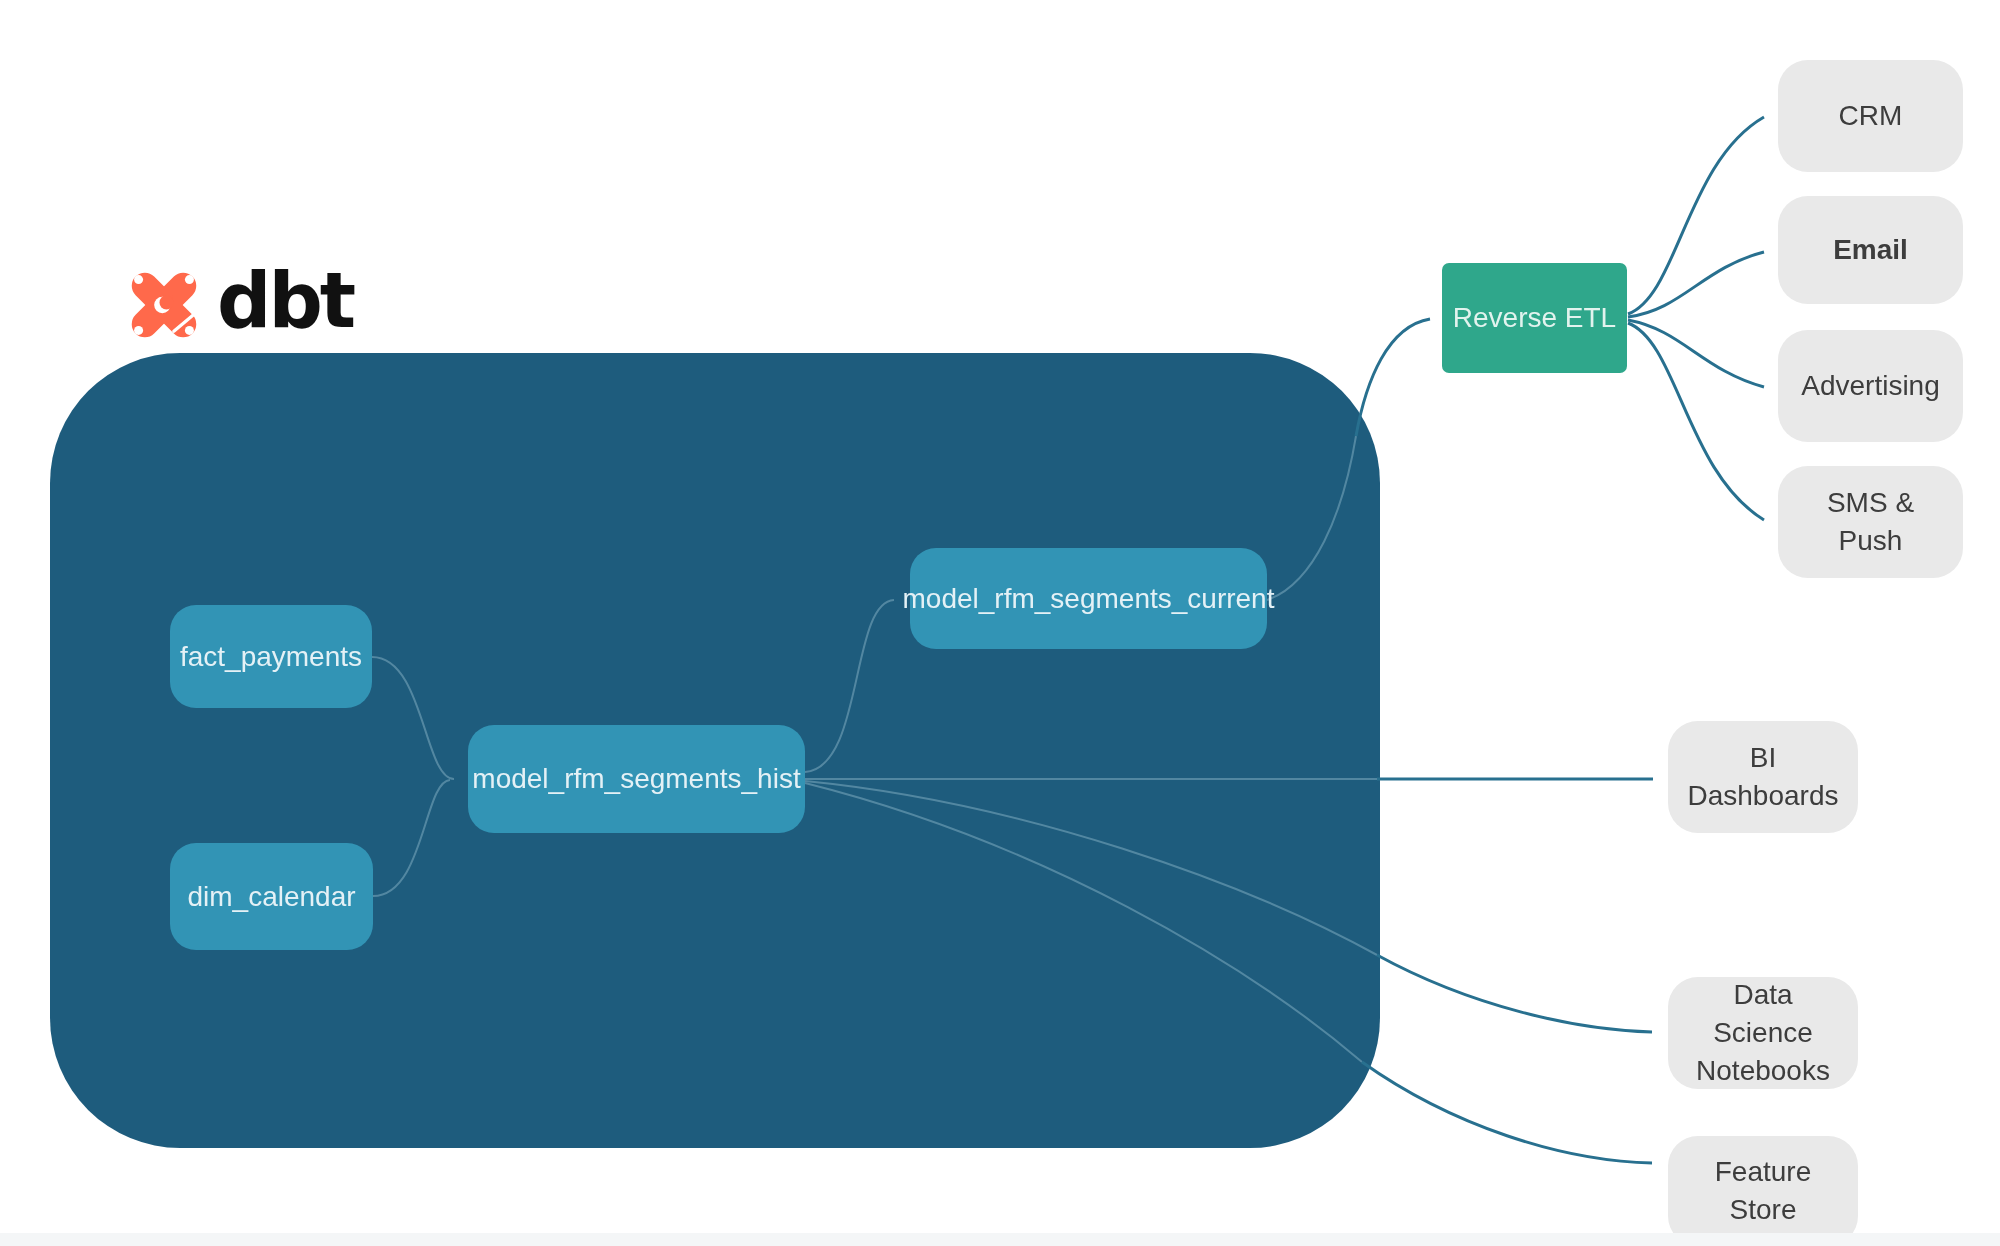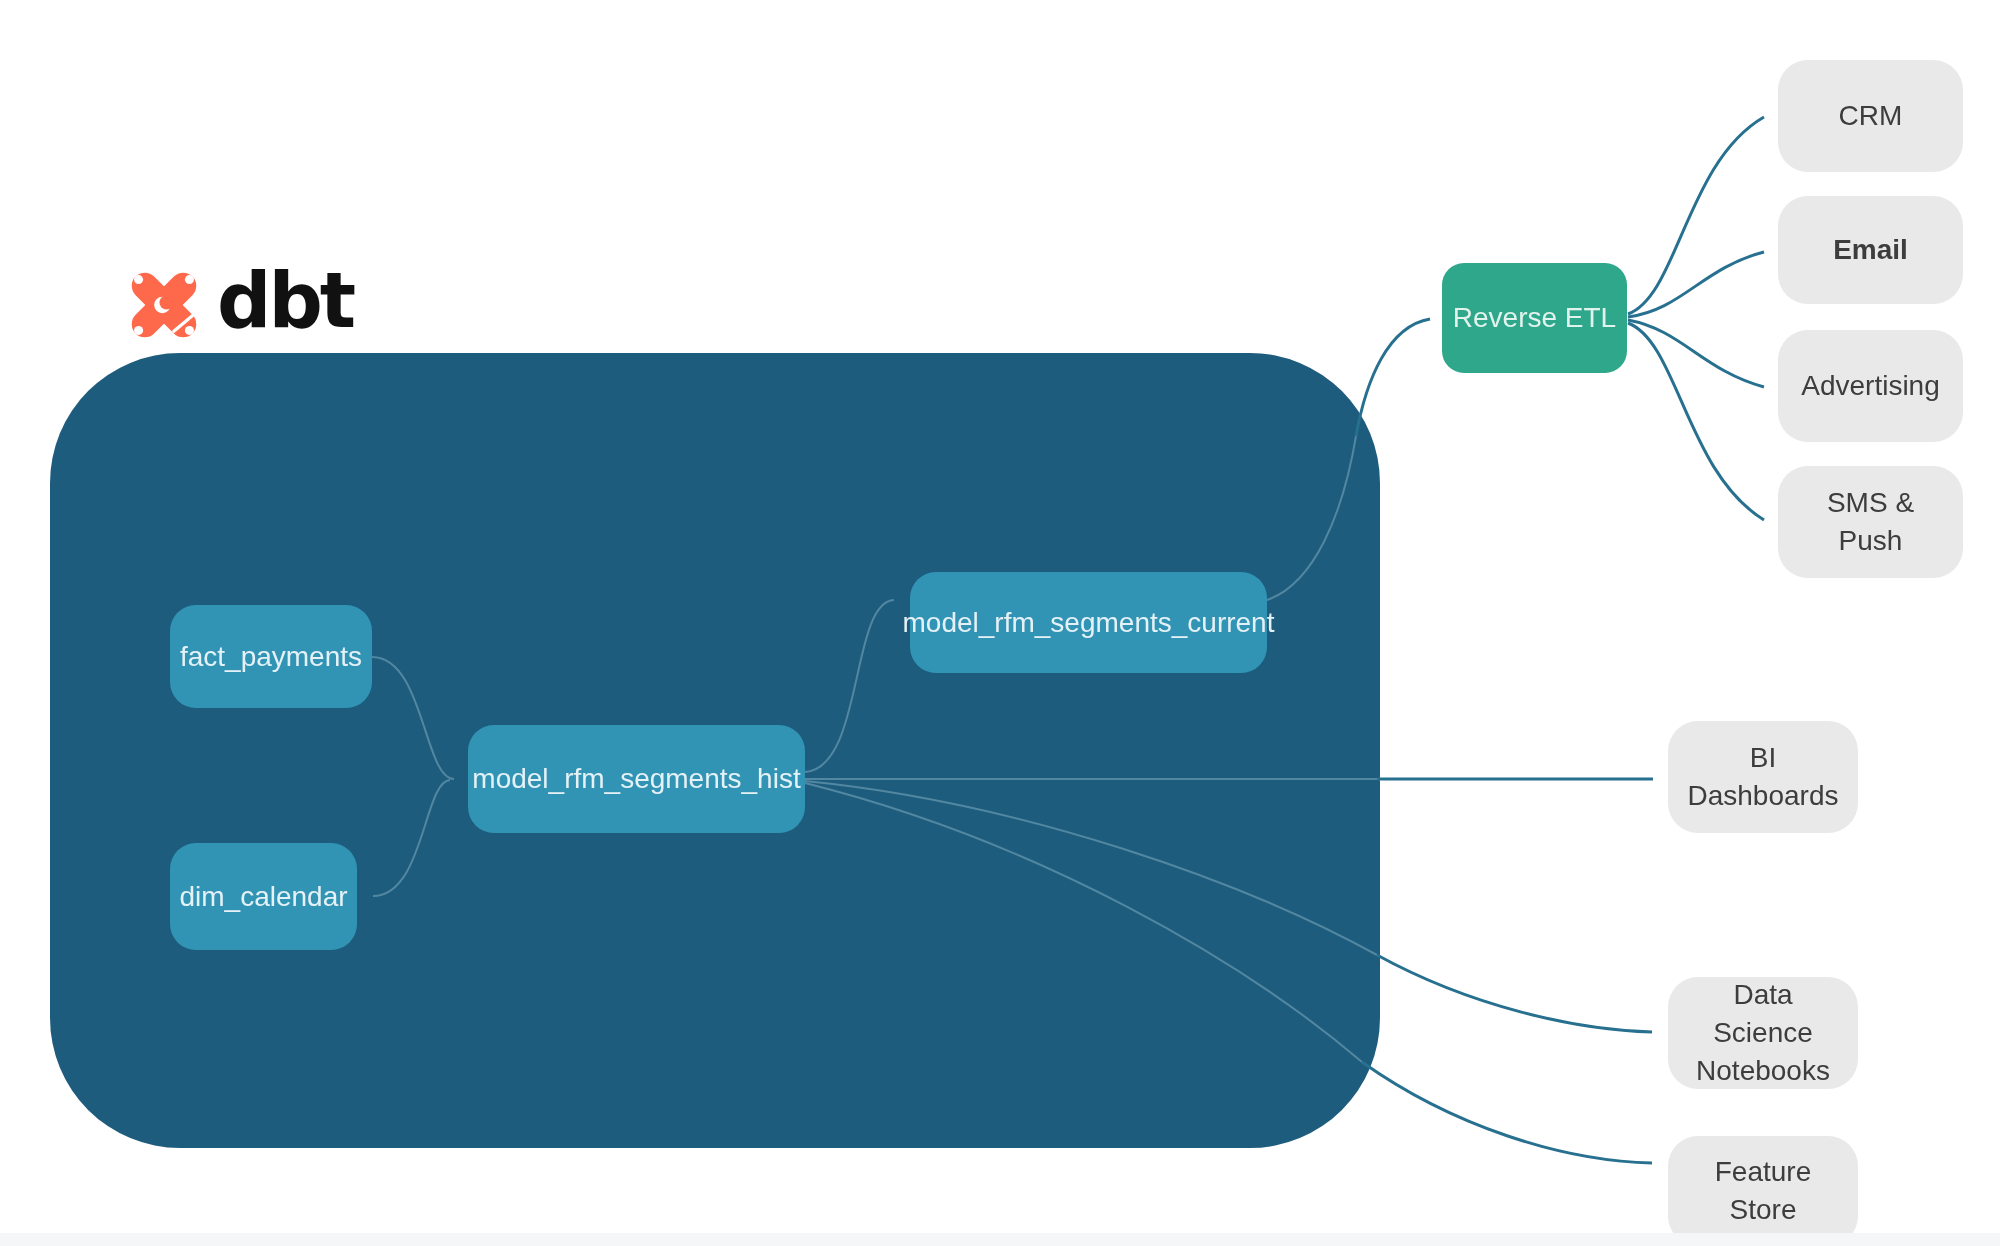--- a/index.html
+++ b/index.html
@@ -34,41 +34,41 @@
   .mk-dark{fill:var(--arrow-dark);}
   .mk-dim{fill:var(--arrow-dim);}
   .node{
     position:absolute;display:flex;align-items:center;justify-content:center;
     text-align:center;font-size:28px;line-height:1.35;
   }
   .node-model{
     background:var(--model-node-bg);color:var(--model-node-text);border-radius:26px;
   }
   .node-green{
-    background:var(--reverse-etl-bg);color:var(--reverse-etl-text);border-radius:22px;text-align:right;
+    background:var(--reverse-etl-bg);color:var(--reverse-etl-text);border-radius:7px;text-align:right;
   }
   .node-dest{
     background:var(--dest-node-bg);color:var(--dest-node-text);border-radius:30px;
     padding:0 14px;
   }
   .logo{position:absolute;left:123px;top:252px;display:flex;align-items:center;gap:12px;margin-top:12px;}
   .logo-icon{width:82px;height:82px;display:block;}
   .wordmark{
     color:var(--wordmark-color);font-size:76px;font-weight:800;letter-spacing:-3px;
     font-family:"DejaVu Sans","Liberation Sans",sans-serif;line-height:1;
     transform:translateY(-4px);
   }
   .footer-band{
     position:absolute;left:0;right:0;bottom:0;height:13px;background:var(--footer-band);
   }
   
   #n-fact          {left:170px; top:605px;  width:202px; height:103px;}
-  #n-dim           {left:170px; top:843px;  width:187px; height:107px;}
+  #n-dim           {left:170px; top:843px;  width:203px; height:107px;}
   #n-hist          {left:468px; top:725px;  width:337px; height:108px;}
-  #n-current       {left:910px; top:572px;  width:357px; height:101px;}
+  #n-current       {left:910px; top:548px;  width:357px; height:101px;}
   #n-retl          {left:1442px;top:263px;  width:185px; height:110px;}
   #n-crm           {left:1778px;top:60px;   width:185px; height:112px;}
   #n-email         {left:1778px;top:196px;  width:185px; height:108px;font-weight:bold;}
   #n-adv           {left:1778px;top:330px;  width:185px; height:112px;}
   #n-sms           {left:1778px;top:466px;  width:185px; height:112px;}
   #n-bi            {left:1668px;top:721px;  width:190px; height:112px;}
   #n-ds            {left:1668px;top:977px;  width:190px; height:112px;}
   #n-fs            {left:1668px;top:1136px; width:190px; height:110px;}
 </style>
 </head>

